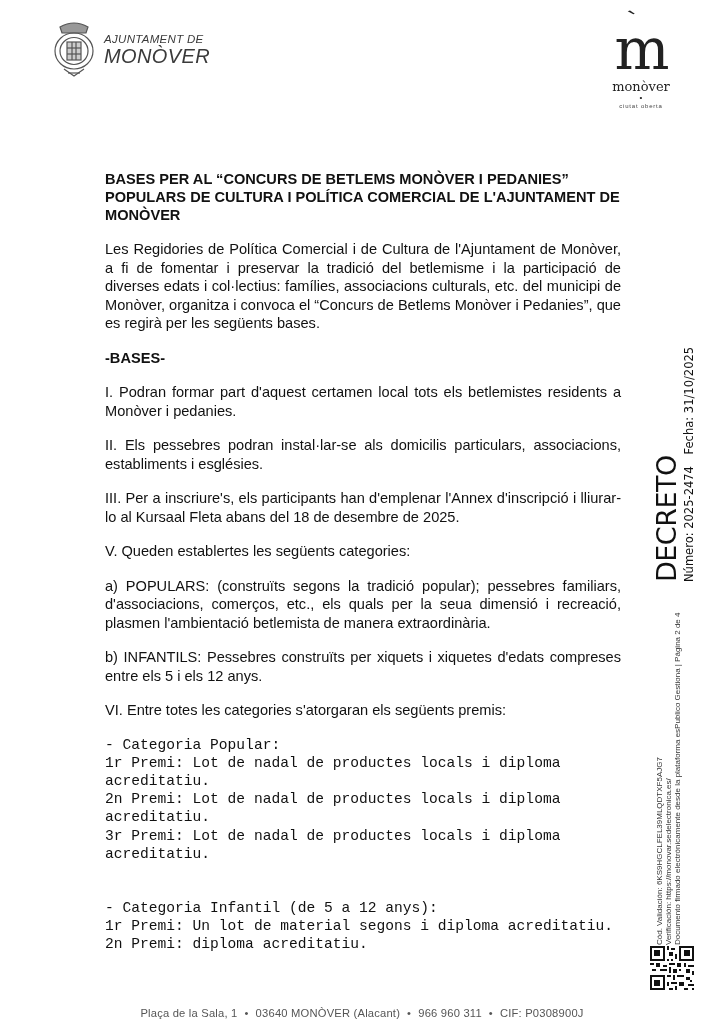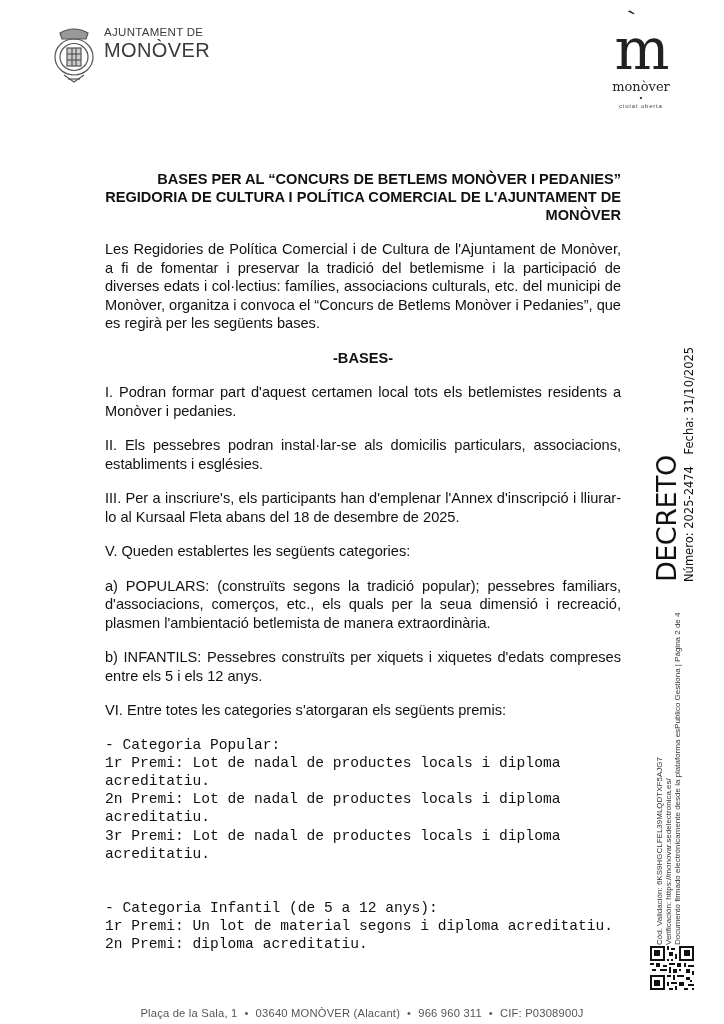--- a/index.html
+++ b/index.html
@@ -1,40 +1,40 @@
 <!DOCTYPE html>
 <html><head>
 <meta charset="utf-8">
 <style>
   html, body { margin: 0; padding: 0; background: #ffffff; }
   body {
     width: 724px; height: 1024px; position: relative; overflow: hidden;
     font-family: "Liberation Sans", sans-serif; color: #111111;
   }
   
-  .logo-left { position: absolute; left: 50px; top: 27px; display: flex; align-items: flex-start; }
+  .logo-left { position: absolute; left: 50px; top: 21px; display: flex; align-items: center; font-style: italic; }
   .crest { width: 48px; height: 58px; }
   .logo-left-text { margin-left: 6px; color: #3a3a3a; line-height: 1; }
   .logo-left-text .l1 { font-size: 11.5px; letter-spacing: 0.3px; display: block; }
   .logo-left-text .l2 { font-size: 20px; letter-spacing: 0.4px; display: block; margin-top: 1px; }
 
   
   .logo-right { position: absolute; left: 600px; top: 12px; width: 82px; text-align: center; color: #222; }
   .logo-right .grave { font-family: "DejaVu Serif", serif; font-size: 26px; line-height: 18px; height: 14px; display:block; transform: translateX(-6px) rotate(-20deg); }
   .logo-right .m { font-family: "DejaVu Serif", serif; font-size: 58px; line-height: 46px; display: block; font-weight: normal; letter-spacing: -2px; }
   .logo-right .name { font-family: "DejaVu Serif", serif; font-size: 13px; display: block; margin-top: 8px; line-height: 14px; }
   .logo-right .dot { display: block; font-size: 8px; line-height: 8px; }
   .logo-right .tag { font-size: 6px; letter-spacing: 0.8px; display: block; line-height: 9px; color: #444; }
 
   
   .content { position: absolute; left: 105px; top: 170px; width: 516px; font-size: 14.6px; line-height: 18.5px; }
-  .title { text-align: right; font-weight: bold; font-size: 14.6px; line-height: 18px; margin: 0 0 16px 0; }
+  .title { text-align: left; font-weight: bold; font-size: 14.6px; line-height: 18px; margin: 0 0 16px 0; }
   .title span { display: block; }
   p { margin: 0 0 16px 0; text-align: justify; }
-  .bases-heading { text-align: center; font-weight: bold; margin: 0 0 16px 0; }
+  .bases-heading { font-weight: bold; margin: 0 0 16px 0; }
   .prize-list { margin: 0; }
   .prize-list div { line-height: 18.2px; font-family: Liberation Mono, monospace; }
   .gap { height: 36px; }
 
   
   .footer { position: absolute; left: 0; width: 724px; top: 963px; text-align: center; font-size: 11.2px; color: #555; letter-spacing: 0.2px; margin-top: 44px; }
   .footer .sep { margin: 0 7px; }
 
   
   .stamp { position: absolute; left: 652px; top: 582px; transform-origin: 0 0; transform: rotate(-90deg); white-space: nowrap; }
@@ -75,21 +75,21 @@
   <span class="grave">`</span>
   <span class="m">m</span>
   <span class="name">monòver</span>
   <span class="dot">•</span>
   <span class="tag">ciutat oberta</span>
 </div>
 
 <div class="content">
   <div class="title">
     <span>BASES PER AL “CONCURS DE BETLEMS MONÒVER I PEDANIES”</span>
-    <span>REGIDORIA DE CULTURA I POLÍTICA COMERCIAL DE L'AJUNTAMENT DE</span>
+    <span>POPULARS DE CULTURA I POLÍTICA COMERCIAL DE L'AJUNTAMENT DE</span>
     <span>MONÒVER</span>
   </div>
 
   <p>Les Regidories de Política Comercial i de Cultura de l'Ajuntament de Monòver, a fi de fomentar i preservar la tradició del betlemisme i la participació de diverses edats i col·lectius: famílies, associacions culturals, etc. del municipi de Monòver, organitza i convoca el “Concurs de Betlems Monòver i Pedanies”, que es regirà per les següents bases.</p>
 
   <div class="bases-heading">-BASES-</div>
 
   <p>I. Podran formar part d'aquest certamen local tots els betlemistes residents a Monòver i pedanies.</p>
   <p>II. Els pessebres podran instal·lar-se als domicilis particulars, associacions, establiments i esglésies.</p>
   <p>III. Per a inscriure's, els participants han d'emplenar l'Annex d'inscripció i lliurar-lo al Kursaal Fleta abans del 18 de desembre de 2025.</p>

